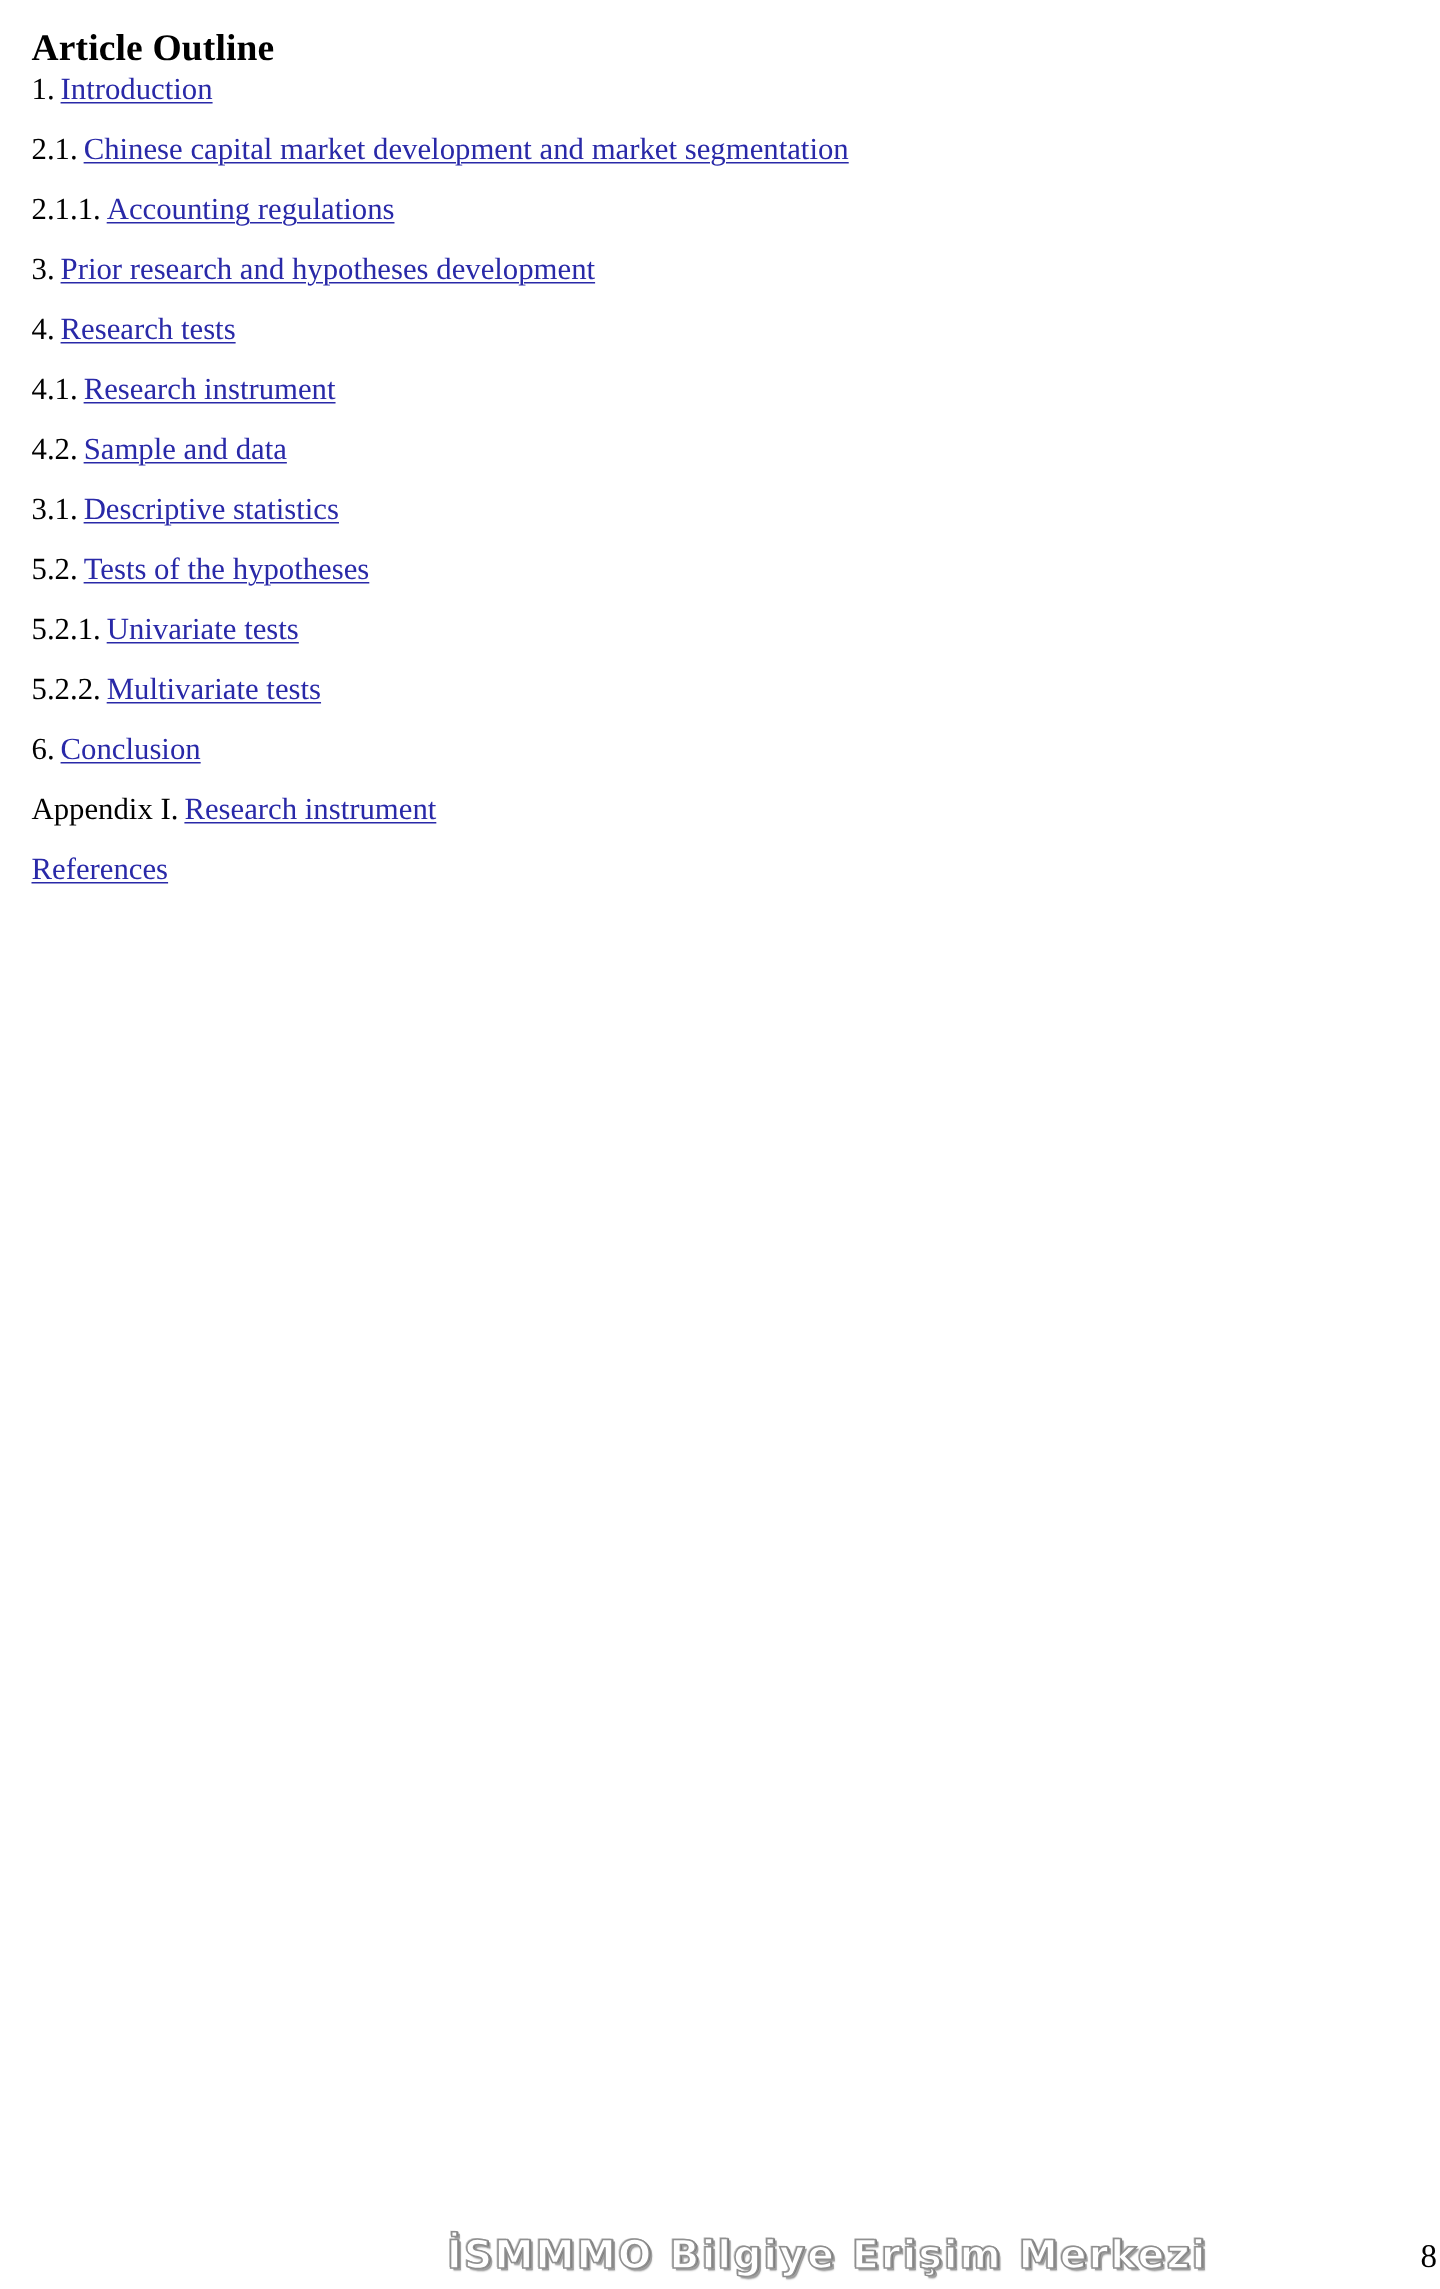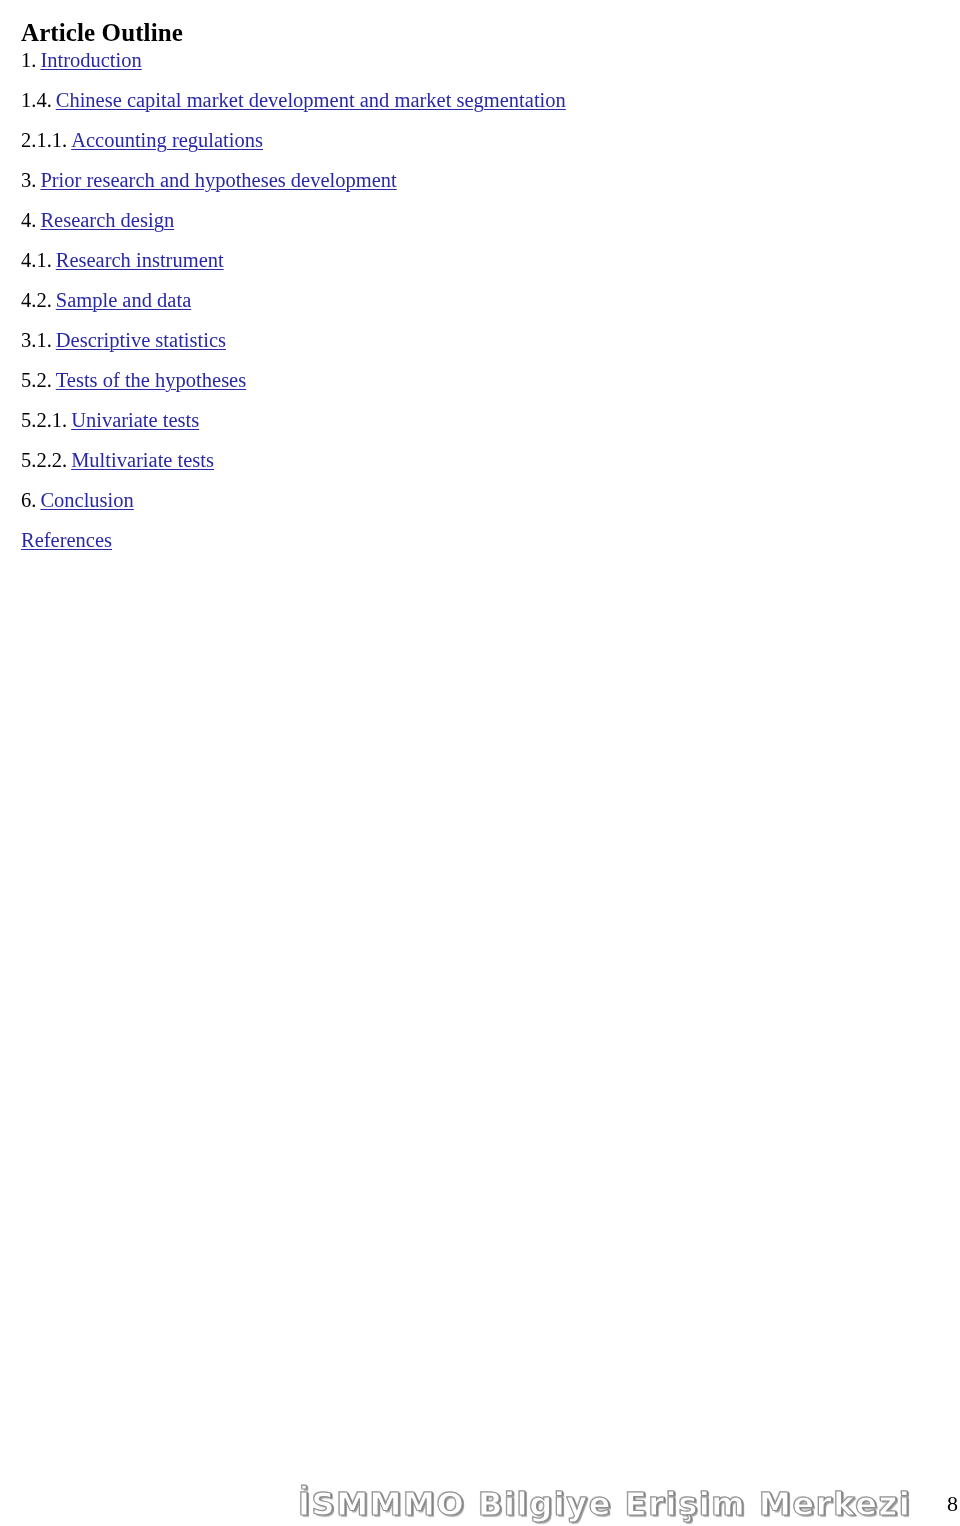--- a/index.html
+++ b/index.html
@@ -71,21 +71,21 @@
     left: 0;
     top: 1486px;
     width: 960px;
     height: 40px;
   }
   .watermark {
     position: absolute;
     left: 282px;
     top: 0px;
     font-family: "DejaVu Sans", "Liberation Sans", sans-serif;
-    font-size: 32px;
+    font-size: 26px;
     font-weight: bold;
     line-height: 36px;
     letter-spacing: 1.6px;
     white-space: nowrap;
     color: #ffffff;
     -webkit-text-stroke: 1px #8a8a8a;
     text-shadow:
        1px 0px 0px #6f6f6f,
        2px 1px 0px #9a9a9a,
       -1px -1px 0px #c9c9c9,
@@ -104,31 +104,32 @@
 </style>
 </head>
 <body>
 
 <div class="page">
 
   <h1 class="page-title">Article Outline</h1>
 
   <div class="outline">
       <div class="outline-row"><span class="row-prefix">1.</span><span class="row-gap"></span><a class="row-link" href="#">Introduction</a></div>
-      <div class="outline-row"><span class="row-prefix">1.4.</span><span class="row-gap"></span><a class="row-link" href="#">Chinese capital market development and market segmentation</a></div>
+      <div class="outline-row"><span class="row-prefix">2.1.</span><span class="row-gap"></span><a class="row-link" href="#">Chinese capital market development and market segmentation</a></div>
       <div class="outline-row"><span class="row-prefix">2.1.1.</span><span class="row-gap"></span><a class="row-link" href="#">Accounting regulations</a></div>
       <div class="outline-row"><span class="row-prefix">3.</span><span class="row-gap"></span><a class="row-link" href="#">Prior research and hypotheses development</a></div>
-      <div class="outline-row"><span class="row-prefix">4.</span><span class="row-gap"></span><a class="row-link" href="#">Research design</a></div>
+      <div class="outline-row"><span class="row-prefix">4.</span><span class="row-gap"></span><a class="row-link" href="#">Research tests</a></div>
       <div class="outline-row"><span class="row-prefix">4.1.</span><span class="row-gap"></span><a class="row-link" href="#">Research instrument</a></div>
       <div class="outline-row"><span class="row-prefix">4.2.</span><span class="row-gap"></span><a class="row-link" href="#">Sample and data</a></div>
       <div class="outline-row"><span class="row-prefix">3.1.</span><span class="row-gap"></span><a class="row-link" href="#">Descriptive statistics</a></div>
       <div class="outline-row"><span class="row-prefix">5.2.</span><span class="row-gap"></span><a class="row-link" href="#">Tests of the hypotheses</a></div>
       <div class="outline-row"><span class="row-prefix">5.2.1.</span><span class="row-gap"></span><a class="row-link" href="#">Univariate tests</a></div>
       <div class="outline-row"><span class="row-prefix">5.2.2.</span><span class="row-gap"></span><a class="row-link" href="#">Multivariate tests</a></div>
       <div class="outline-row"><span class="row-prefix">6.</span><span class="row-gap"></span><a class="row-link" href="#">Conclusion</a></div>
+      <div class="outline-row"><span class="row-prefix">Appendix I.</span><span class="row-gap"></span><a class="row-link" href="#">Research instrument</a></div>
       <div class="outline-row"><a class="row-link" href="#">References</a></div>
     </div>
 
   <div class="footer">
     <div class="watermark">İSMMMO Bilgiye Erişim Merkezi</div>
     <div class="page-number">8</div>
   </div>
 
 </div>
 

